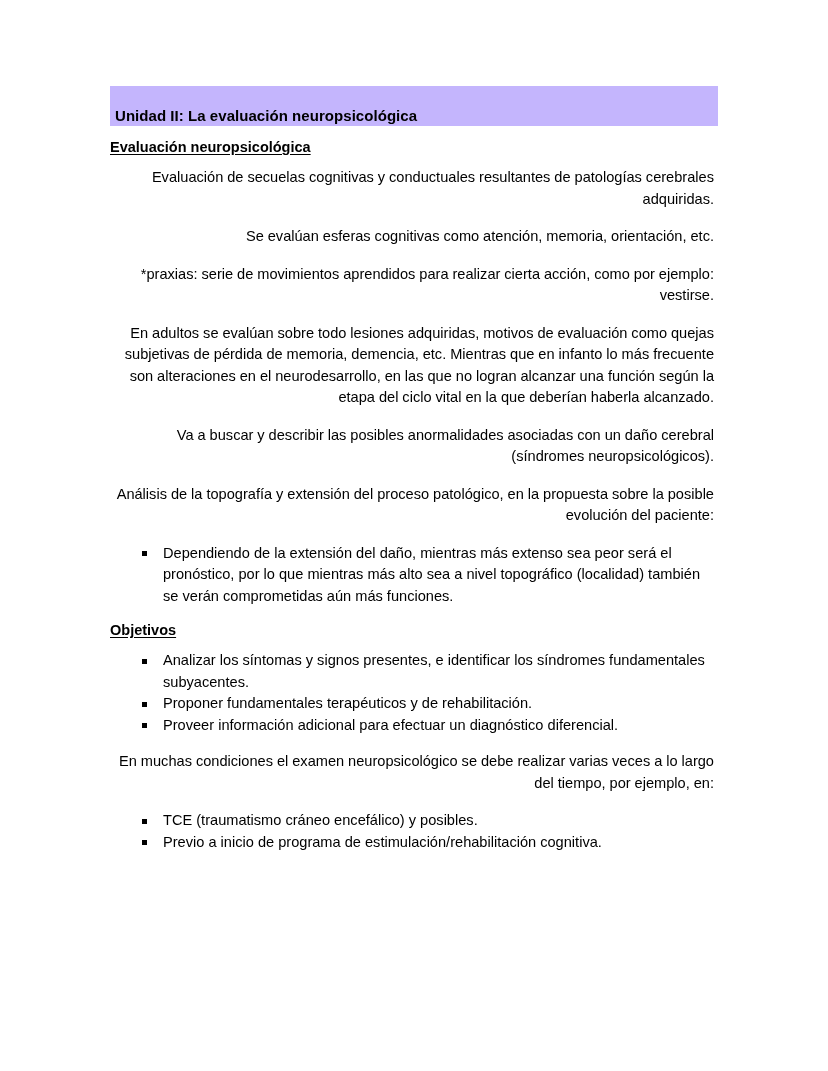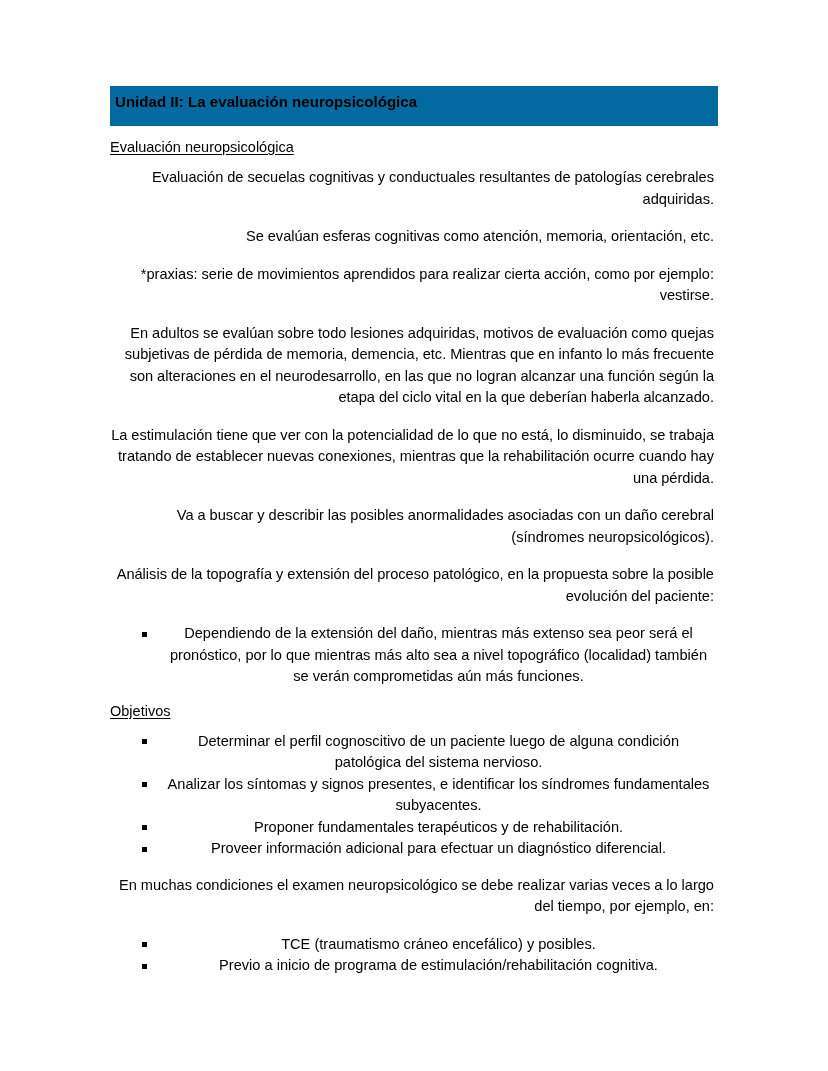--- a/index.html
+++ b/index.html
@@ -26,37 +26,37 @@
 
   .doc-body {
     position: absolute;
     left: 110px;
     top: 86px;
     width: 608px;
   }
 
   
   .section-banner {
-    background: #0369a1;
+    background: #c4b5fd;
     width: 608px;
     height: 40px;
     line-height: 24px;
     box-sizing: border-box;
-    padding: 4px 5px;
+    padding: 18px 5px;
     margin: 0 0 13px 0;
     font-size: 15px;
     font-weight: bold;
     letter-spacing: 0.05px;
     color: #000000;
   }
 
   
   .subheading {
     font-size: 14.5px;
-    font-weight: normal;
+    font-weight: bold;
     text-decoration: underline;
     text-underline-offset: 2px;
     margin: 0 0 11px 0;
     line-height: 17px;
   }
 
   
   .para {
     font-size: 14.6px;
     line-height: 21.5px;
@@ -66,21 +66,20 @@
     word-spacing: -0.1px;
   }
   .para:last-child { margin-bottom: 0; }
 
   
   ul.bullets {
     list-style: none;
     margin: 0 0 15px 0;
     padding: 0;
     width: 604px;
-    text-align: center;
   }
   ul.bullets li {
     position: relative;
     padding-left: 53px;
     font-size: 14.6px;
     line-height: 21.5px;
     margin: 0;
   }
   ul.bullets li .sq {
     position: absolute;
@@ -106,41 +105,36 @@
 
     <p class="para">Evaluación de secuelas cognitivas y conductuales resultantes de patologías cerebrales adquiridas.</p>
 
     <p class="para">Se evalúan esferas cognitivas como atención, memoria, orientación, etc.</p>
 
 
     <p class="para">*praxias: serie de movimientos aprendidos para realizar cierta acción, como por ejemplo: vestirse.</p>
 
     <p class="para">En adultos se evalúan sobre todo lesiones adquiridas, motivos de evaluación como quejas subjetivas de pérdida de memoria, demencia, etc. Mientras que en infanto lo más frecuente son alteraciones en el neurodesarrollo, en las que no logran alcanzar una función según la etapa del ciclo vital en la que deberían haberla alcanzado.</p>
 
-    <p class="para">La estimulación tiene que ver con la potencialidad de lo que no está, lo disminuido, se trabaja tratando de establecer nuevas conexiones, mientras que la rehabilitación ocurre cuando hay una pérdida.</p>
 
     <p class="para">Va a buscar y describir las posibles anormalidades asociadas con un daño cerebral (síndromes neuropsicológicos).</p>
 
     <p class="para">Análisis de la topografía y extensión del proceso patológico, en la propuesta sobre la posible evolución del paciente:</p>
 
     <ul class="bullets list-tight">
       <li>
         <span class="sq"></span>
         <span>Dependiendo de la extensión del daño, mientras más extenso sea peor será el pronóstico, por lo que mientras más alto sea a nivel topográfico (localidad) también se verán comprometidas aún más funciones.</span>
       </li>
     </ul>
 
 
     <div class="subheading">Objetivos</div>
 
     <ul class="bullets list-after-gap">
-      <li>
-        <span class="sq"></span>
-        <span>Determinar el perfil cognoscitivo de un paciente luego de alguna condición patológica del sistema nervioso.</span>
-      </li>
       <li>
         <span class="sq"></span>
         <span>Analizar los síntomas y signos presentes, e identificar los síndromes fundamentales subyacentes.</span>
       </li>
       <li>
         <span class="sq"></span>
         <span>Proponer fundamentales terapéuticos y de rehabilitación.</span>
       </li>
       <li>
         <span class="sq"></span>

